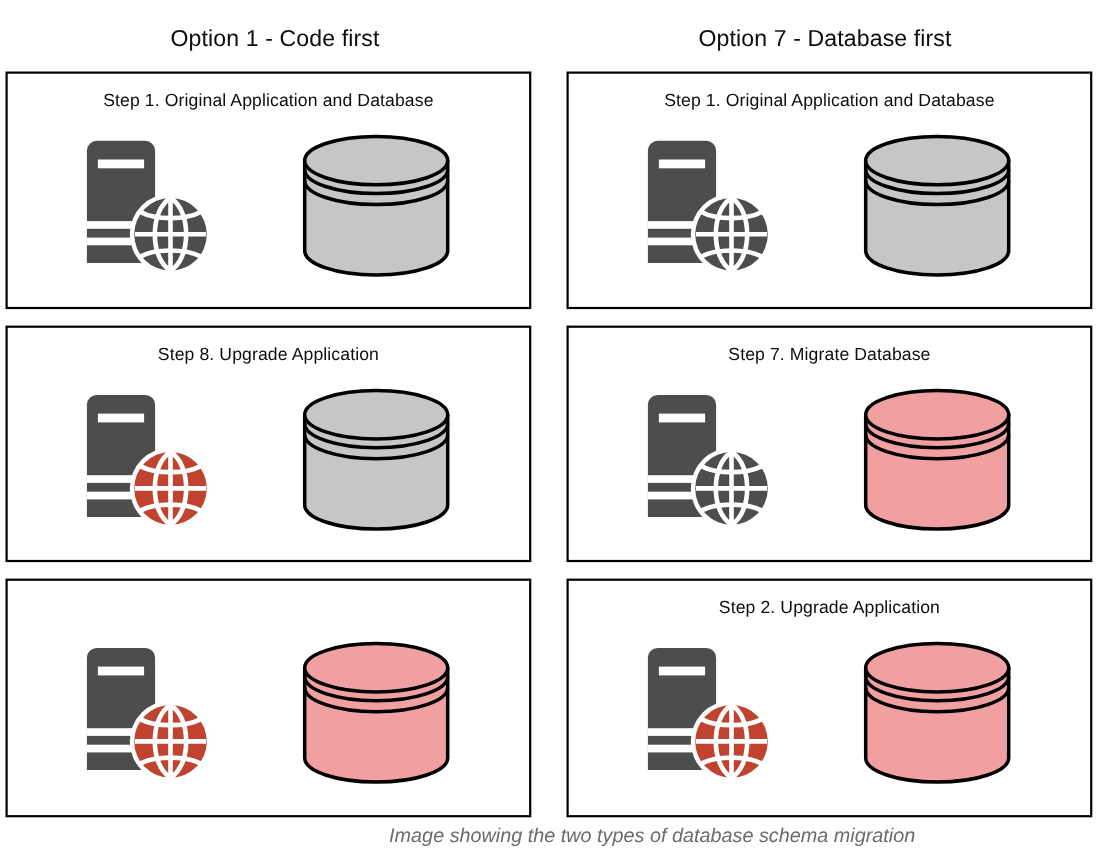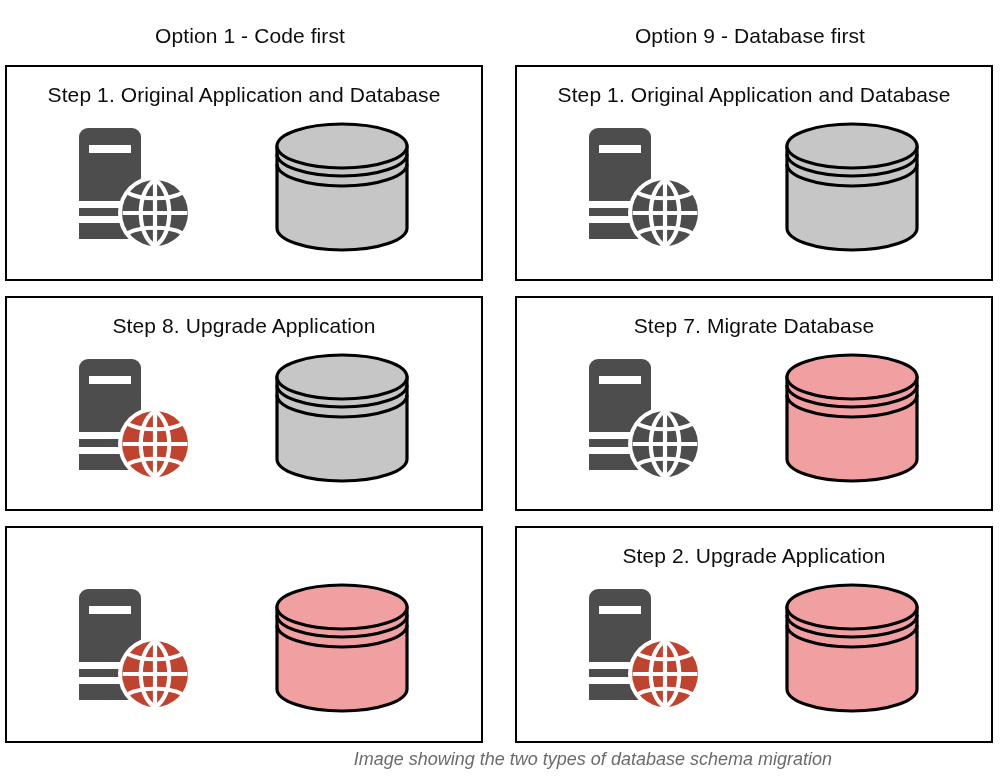--- a/index.html
+++ b/index.html
@@ -62,21 +62,21 @@
     box-sizing: border-box;
     overflow: hidden;
   }
 
   .step-title {
     position: absolute;
     top: 16px;
     left: 0;
     right: 0;
     text-align: center;
-    font-size: 21px;
+    font-size: 16px;
     color: #0d0d0d;
     letter-spacing: 0.1px;
   }
 
   .step-figures {
     position: absolute;
     top: 56px;
     left: 0;
     right: 0;
     bottom: 8px;
@@ -113,21 +113,21 @@
     color: #6b6b6b;
   }
 </style>
 </head>
 <body>
 
 <div class="page">
 
   <div class="col-headers">
     <div class="col-header">Option 1 - Code first</div>
-    <div class="col-header">Option 9 - Database first</div>
+    <div class="col-header">Option 7 - Database first</div>
   </div>
 
   <div class="grid" id="steps-grid">
       <div class="step-box">
         <div class="step-title">Step 1. Original Application and Database</div>
         <div class="step-figures">
           <div class="fig-server">
   <svg viewBox="0 0 120 130" xmlns="http://www.w3.org/2000/svg">
     <g>
       <path d="M10 14 a9 9 0 0 1 9 -9 h44 a9 9 0 0 1 9 9 v102 a0 0 0 0 0 0 0 h-62 z" fill="#4d4d4d"></path>

